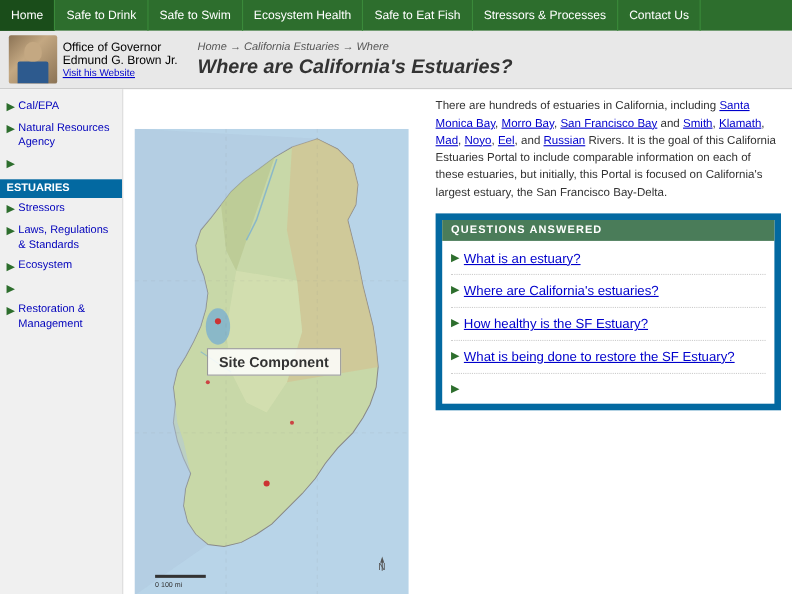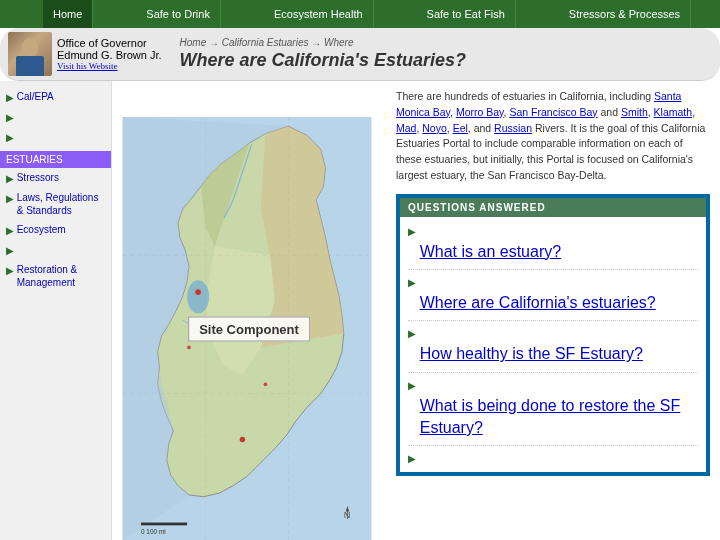--- a/index.html
+++ b/index.html
@@ -14,33 +14,31 @@
     }
     .nav-item {
       color: #fff;
       font-size: 11px;
       padding: 0 10px;
       display: flex;
       align-items: center;
       cursor: pointer;
       white-space: nowrap;
       border-right: 1px solid #3a8a3a;
-      margin-left: 43px;
     }
     .nav-item.home { background: #1a4d1a; }
 
     
     #header {
       background: #e8e8e8;
       display: flex;
       align-items: center;
       padding: 4px 8px;
       border-bottom: 1px solid #ccc;
       min-height: 52px;
-      border-radius: 19px;
     }
     #gov-badge {
       display: flex;
       align-items: center;
       margin-right: 10px;
       min-width: 80px;
     }
     #gov-photo {
       width: 44px;
       height: 44px;
@@ -68,21 +66,21 @@
       position: absolute;
       top: 6px;
       left: 50%;
       transform: translateX(-50%);
       width: 16px;
       height: 18px;
       background: #c4a882;
       border-radius: 50% 50% 40% 40%;
       z-index: 1;
     }
-    #visit-link { font-size: 9px; color: #0000cc; text-decoration: underline; cursor: pointer; font-family: Liberation Serif, serif; }
+    #visit-link { font-size: 9px; color: #0000cc; text-decoration: underline; cursor: pointer; }
     #breadcrumb-title { margin-left: 8px; font-style: italic; }
     #breadcrumb { font-size: 10px; color: #555; margin-bottom: 2px; }
     #page-title-h { font-size: 18px; font-weight: bold; color: #333; }
 
     
     #main-layout {
       display: flex;
       height: calc(540px - 28px - 52px);
     }
 
@@ -105,24 +103,24 @@
       line-height: 1.3;
     }
     .sidebar-arrow {
       color: #2d6e2d;
       font-size: 10px;
       margin-right: 3px;
       margin-top: 1px;
       flex-shrink: 0;
     }
     .sidebar-section-header {
-      background: #8b5cf6;
+      background: #0369a1;
       color: #fff;
       font-size: 10px;
-      font-weight: normal;
+      font-weight: bold;
       padding: 3px 6px;
       margin-top: 4px;
     }
 
     
     #content {
       flex: 1;
       display: flex;
       overflow: hidden;
     }
@@ -166,21 +164,21 @@
       margin-bottom: 10px;
     }
     .intro-link {
       color: #0000cc;
       text-decoration: underline;
       cursor: pointer;
     }
 
     
     #qa-box {
-      border: 4px solid #0369a1;
+      border: 6px solid #0369a1;
       margin-top: 6px;
     }
     #qa-header {
       background: #4a7c59;
       color: #fff;
       font-size: 10px;
       font-weight: bold;
       padding: 4px 8px;
       letter-spacing: 1px;
     }
@@ -196,36 +194,36 @@
     .qa-arrow {
       color: #2d6e2d;
       font-size: 10px;
       margin-right: 4px;
       flex-shrink: 0;
       margin-top: 1px;
     }
     .qa-link {
       color: #0000cc;
       text-decoration: underline;
-      font-size: 16px;
+      font-size: 12px;
       line-height: 1.4;
-      margin-top: 16px;
     }
     .qa-divider {
       border: none;
       border-top: 1px dotted #ccc;
       margin: 2px 8px;
     }
   </style>
 </head>
 <body>
 
 <nav id="top-nav">
   <div class="nav-item home">Home</div>
   <div class="nav-item">Safe to Drink</div>
+  <div class="nav-item">Safe to Swim</div>
   <div class="nav-item">Ecosystem Health</div>
   <div class="nav-item">Safe to Eat Fish</div>
   <div class="nav-item">Stressors &amp; Processes</div>
   <div class="nav-item">Contact Us</div>
 </nav>
 
 <header id="header">
   <div id="gov-badge">
     <div id="gov-photo"></div>
     <div style="margin-left:5px;">
@@ -242,20 +240,21 @@
 
 <div id="main-layout">
 
   <aside id="sidebar">
     <div class="sidebar-item">
       <span class="sidebar-arrow">▶</span>
       <span>Cal/EPA</span>
     </div>
     <div class="sidebar-item">
       <span class="sidebar-arrow">▶</span>
+      <span>Natural Resources Agency</span>
     </div>
     <div class="sidebar-item">
       <span class="sidebar-arrow">▶</span>
     </div>
 
     <div class="sidebar-section-header">ESTUARIES</div>
 
     <div class="sidebar-item">
       <span class="sidebar-arrow">▶</span>
       <span>Stressors</span>

